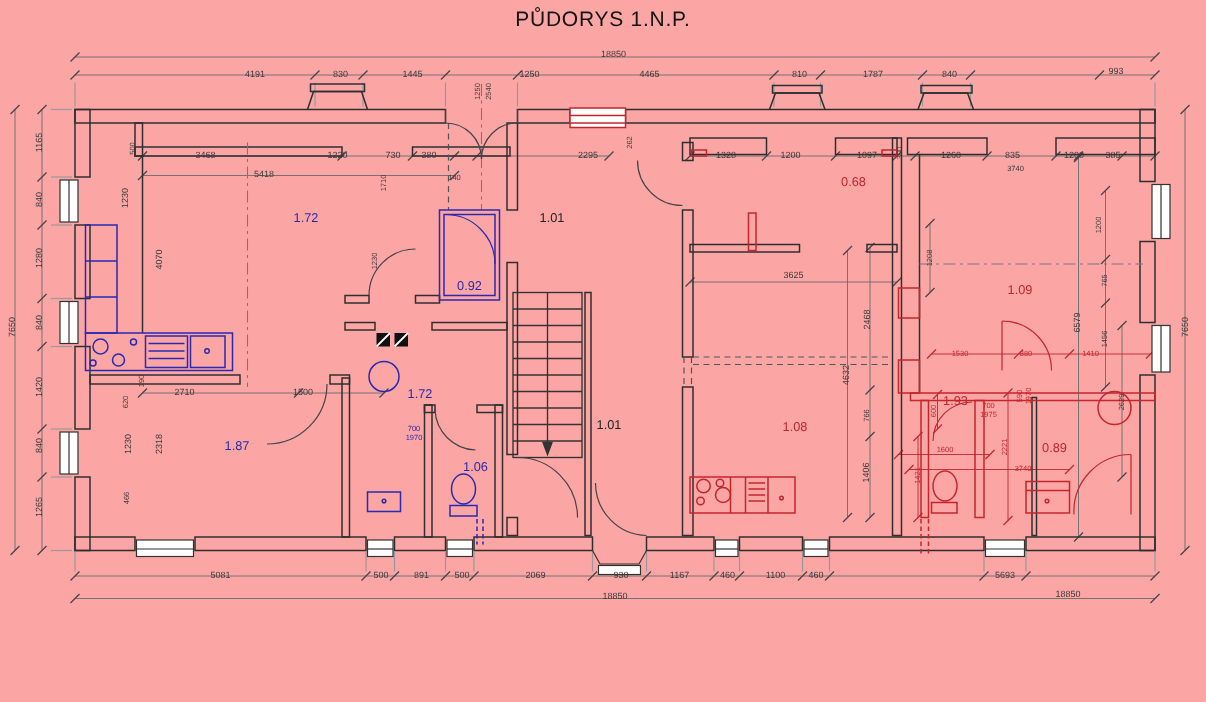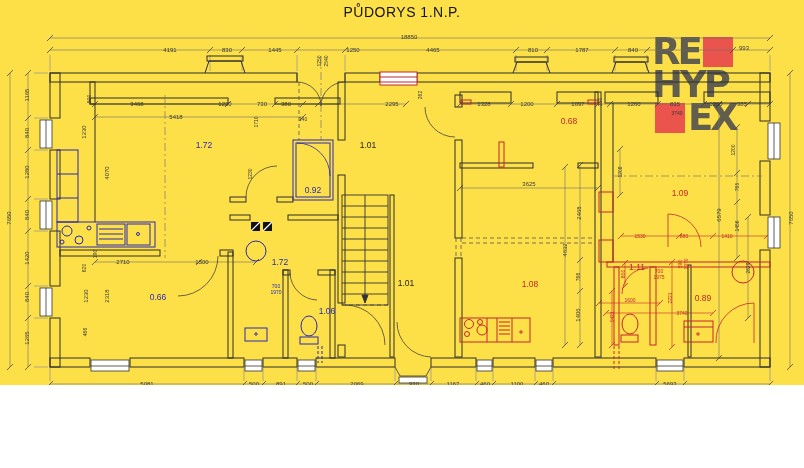--- a/index.html
+++ b/index.html
@@ -1,16 +1,16 @@
 <!DOCTYPE html>
 <html><head>
 <meta charset="utf-8">
 <style>
   html,body{margin:0;padding:0;background:#fff;}
-  #canvas{position:relative;width:804px;height:385px;background:#fde047;overflow:hidden;
+  #canvas{position:relative;width:804px;height:468px;background:#fca5a5;overflow:hidden;
           font-family:"Liberation Sans",sans-serif;}
   #title{position:absolute;left:0;top:4px;width:100%;text-align:center;
          font:14px "Liberation Sans",sans-serif;color:#141414;letter-spacing:.5px;}
   
   #logo{position:absolute;left:652px;top:36px;width:124px;opacity:.88;}
   .lrow{display:flex;align-items:center;height:32px;margin-bottom:1px;}
   .lt{font:bold 37px/30px "DejaVu Sans",sans-serif;color:#4c4d4f;letter-spacing:-3px;}
   .sq{width:30px;height:30px;background:#e8414d;display:inline-block;}
   .lrow .sq{margin-left:3px;}
   .lrow.r3 .lt{margin-left:3px;}
@@ -25,33 +25,20 @@
   .c-blue{color:#2a2ab0;}
   .c-black{color:#222;}
 </style>
 </head>
 <body>
 
 <div id="canvas">
 
   <div id="title">PŮDORYS 1.N.P.</div>
 
-  <div id="logo">
-    <div class="lrow">
-      <span class="lt">RE</span>
-      <span class="sq"></span>
-    </div>
-    <div class="lrow">
-      <span class="lt">HYP</span>
-    </div>
-    <div class="lrow r3">
-      <span class="sq"></span>
-      <span class="lt">EX</span>
-    </div>
-  </div>
 
   <svg id="plan" width="804" height="468" viewBox="0 0 804 468">
 
     <g stroke="#6b6b6b" stroke-width="0.6">
       <line x1="50" y1="38" x2="770" y2="38"></line>
         <line x1="50" y1="50" x2="770" y2="50"></line>
       <line x1="95" y1="104" x2="406" y2="104"></line>
         <line x1="460" y1="104" x2="770" y2="104"></line>
       <line x1="95" y1="117" x2="303" y2="117"></line>
         <line x1="460" y1="188" x2="598" y2="188"></line>
@@ -503,22 +490,22 @@
       <span class="dim-label" style="left: 485px; top: 384px;">460</span>
       <span class="dim-label" style="left: 517px; top: 384px;">1100</span>
       <span class="dim-label" style="left: 544px; top: 384px;">460</span>
       <span class="dim-label" style="left: 670px; top: 384px;">5693</span>
       <span class="dim-label" style="left: 410px; top: 398px;">18850</span>
       <span class="dim-label" style="left: 712px; top: 397px;">18850</span>
       <span class="room-label c-black" style="left: 368px; top: 145px;">1.01</span>
       <span class="room-label c-black" style="left: 406px; top: 283px;">1.01</span>
       <span class="room-label c-blue" style="left: 313px; top: 190px;">0.92</span>
       <span class="room-label c-blue" style="left: 204px; top: 145px;">1.72</span>
-      <span class="room-label c-blue" style="left: 158px; top: 297px;">0.66</span>
+      <span class="room-label c-blue" style="left: 158px; top: 297px;">1.87</span>
       <span class="room-label c-blue" style="left: 280px; top: 262px;">1.72</span>
-      <span class="room-label c-blue" style="left: 327px; top: 311px;">1.06</span>
+      <span class="room-label c-blue" style="left: 317px; top: 311px;">1.06</span>
       <span class="room-label c-red" style="left: 569px; top: 121px;">0.68</span>
       <span class="room-label c-red" style="left: 530px; top: 284px;">1.08</span>
       <span class="room-label c-red" style="left: 680px; top: 193px;">1.09</span>
       <span class="room-label c-red" style="left: 703px; top: 298px;">0.89</span>
-      <span class="room-label c-red" style="left: 637px; top: 267px;">1.11</span>
+      <span class="room-label c-red" style="left: 637px; top: 267px;">1.93</span>
     </div>
 </div>
 
 </body></html>

